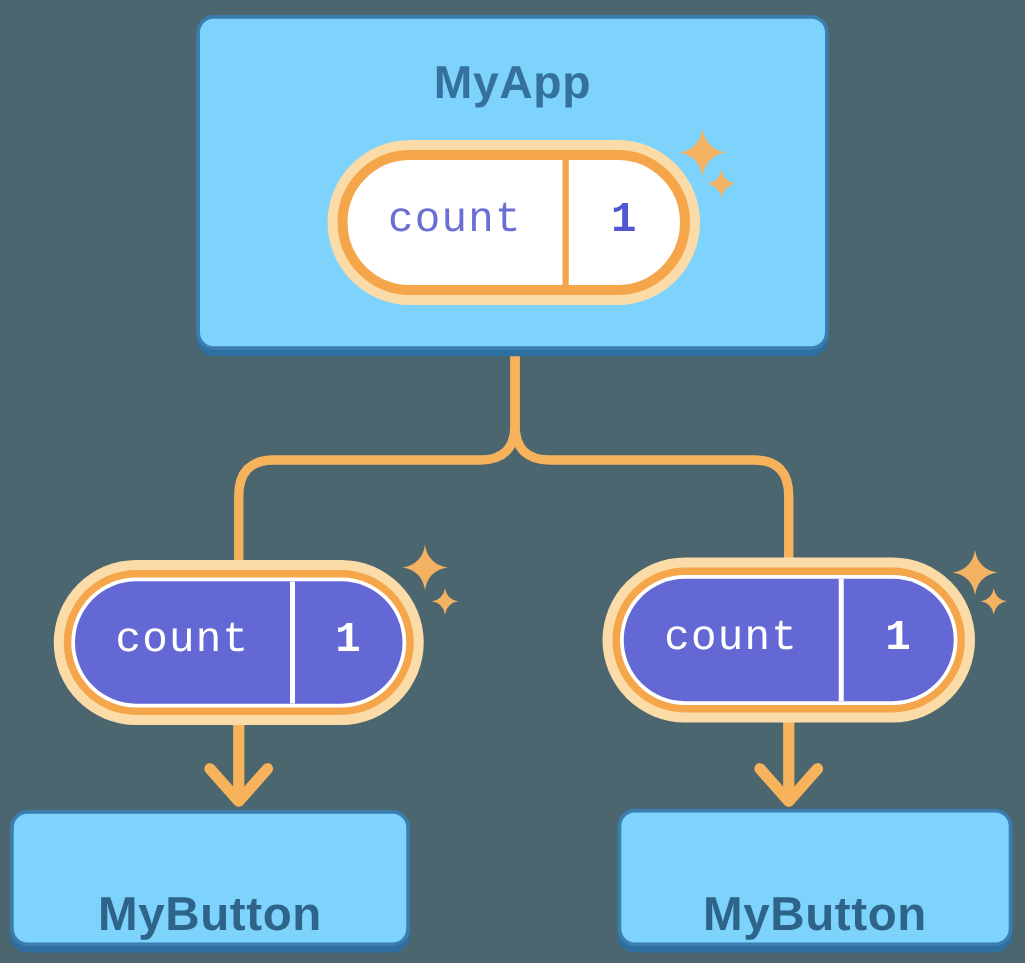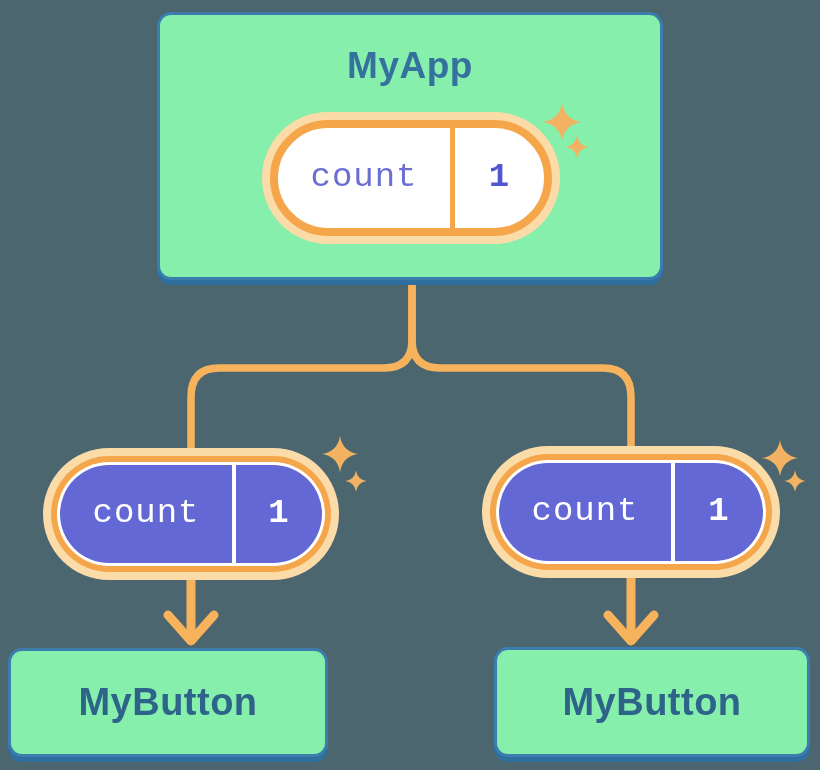--- a/index.html
+++ b/index.html
@@ -7,26 +7,26 @@
     position:relative;width:820px;height:770px;overflow:hidden;
     background:var(--bg,#4C6670);
     font-family:"Liberation Sans", sans-serif;
   }
   svg.layer{position:absolute;left:0;top:0;width:820px;height:770px;pointer-events:none;}
   svg.connectors{z-index:1;}
   svg.sparkles{z-index:3;}
 
   
   .card{
-    position:absolute;z-index:2;background:#86efac;
+    position:absolute;z-index:2;background:#7dd3fc;
     border:3px solid var(--card-border,#3B7DAD);
     border-radius:14px;
     box-shadow:0 5px 0 0 var(--card-shadow,#2F6F9F);
     box-sizing:border-box;
-    display:flex;align-items:center;justify-content:center;
+    display:flex;align-items:flex-end;justify-content:center;
   }
   .root-card{left:157px;top:12px;width:506px;height:268px;}
   .leaf-card-left{left:8px;top:648px;width:320px;height:109px;}
   .leaf-card-right{left:494px;top:647px;width:316px;height:110px;}
   .root-title{
     position:absolute;z-index:2;left:157px;top:38px;width:506px;height:56px;
     display:flex;align-items:center;justify-content:center;
     font-size:37px;font-weight:700;letter-spacing:0.5px;
     color:var(--root-title,#35719E);
   }

